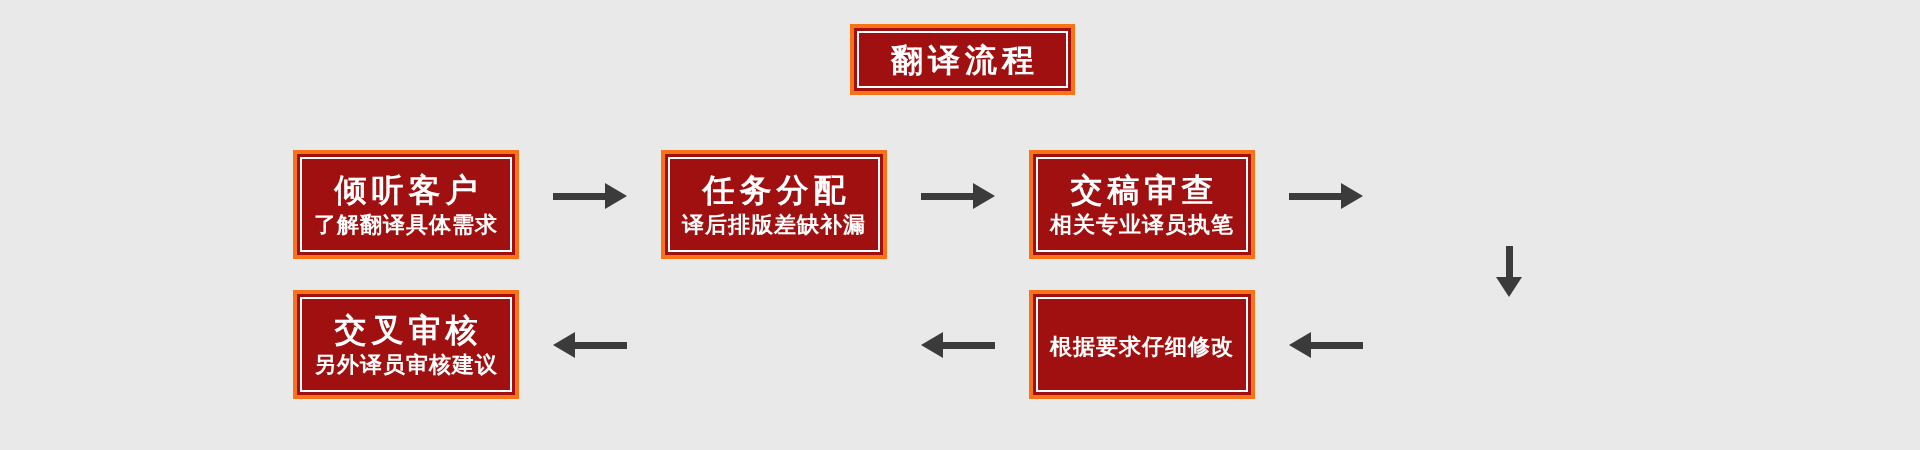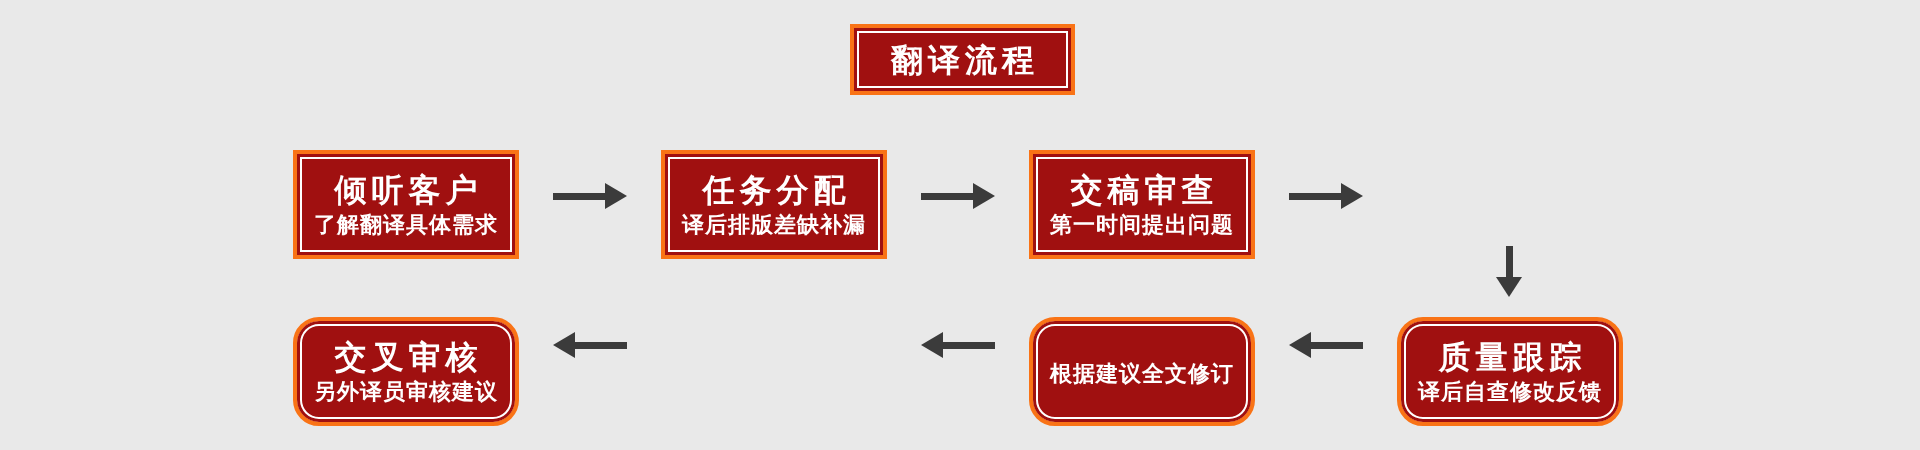--- a/index.html
+++ b/index.html
@@ -59,21 +59,21 @@
   .step-box .sub {
     font-size: 22px;
     font-weight: bold;
     letter-spacing: 1px;
     line-height: 1.2;
     white-space: nowrap;
     margin-top: 3px;
   }
   
   .row1 { top: 150px; }
-  .row2 { top: 317px; border-radius: 26px; }
+  .row2 { top: 290px; }
   .c1 { left: 293px; }
   .c2 { left: 661px; }
   .c3 { left: 1029px; }
   .c4 { left: 1397px; }
 
   
   .h-arrow {
     position: absolute;
     display: flex;
     align-items: center;
@@ -132,21 +132,21 @@
   <div class="rbox step-box row1 c1">
     <div class="main">倾听客户</div>
     <div class="sub">了解翻译具体需求</div>
   </div>
   <div class="rbox step-box row1 c2">
     <div class="main">任务分配</div>
     <div class="sub">译后排版差缺补漏</div>
   </div>
   <div class="rbox step-box row1 c3">
     <div class="main">交稿审查</div>
-    <div class="sub">第一时间提出问题</div>
+    <div class="sub">相关专业译员执笔</div>
   </div>
 
   <div class="h-arrow ar1 g1">
     <div class="shaft"></div>
     <div class="head-right"></div>
   </div>
   <div class="h-arrow ar1 g2">
     <div class="shaft"></div>
     <div class="head-right"></div>
   </div>
@@ -158,25 +158,21 @@
   <div class="v-arrow">
     <div class="shaft"></div>
     <div class="head-down"></div>
   </div>
 
   <div class="rbox step-box row2 c1">
     <div class="main">交叉审核</div>
     <div class="sub">另外译员审核建议</div>
   </div>
   <div class="rbox step-box row2 c3">
-    <div class="sub">根据建议全文修订</div>
-  </div>
-  <div class="rbox step-box row2 c4">
-    <div class="main">质量跟踪</div>
-    <div class="sub">译后自查修改反馈</div>
+    <div class="sub">根据要求仔细修改</div>
   </div>
 
   <div class="h-arrow ar2 g1">
     <div class="head-left"></div>
     <div class="shaft"></div>
   </div>
   <div class="h-arrow ar2 g2">
     <div class="head-left"></div>
     <div class="shaft"></div>
   </div>

